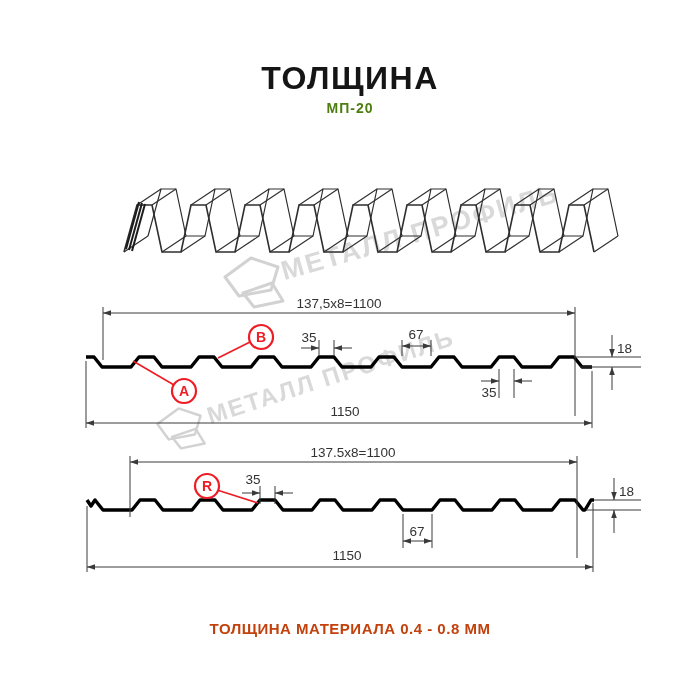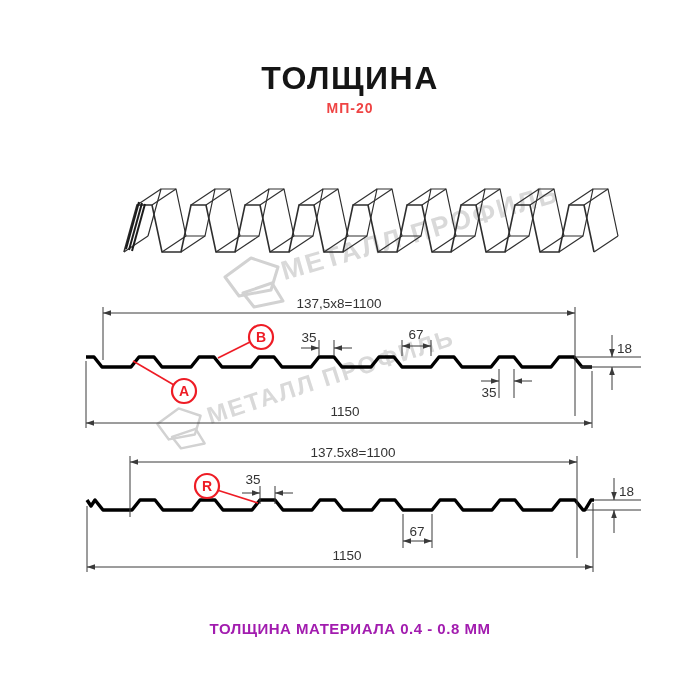--- a/index.html
+++ b/index.html
@@ -1,23 +1,23 @@
 <!DOCTYPE html>
 <html><head>
 <meta charset="utf-8">
 <style>
   html,body{margin:0;padding:0;background:#fff;}
   .page{position:relative;width:700px;height:700px;background:#fff;overflow:hidden;
         font-family:"Liberation Sans","DejaVu Sans",sans-serif;}
   .title{position:absolute;top:60px;left:0;width:700px;text-align:center;
          font-size:32px;font-weight:800;letter-spacing:1.5px;color:#151515;}
   .subtitle{position:absolute;top:100px;left:0;width:700px;text-align:center;
-            font-size:14px;font-weight:700;letter-spacing:1px;color:#ef4444;}
+            font-size:14px;font-weight:700;letter-spacing:1px;color:#4d7c0f;}
   .footer-note{position:absolute;top:620px;left:0;width:700px;text-align:center;
-               font-size:15px;font-weight:700;letter-spacing:.5px;color:#a21caf;}
+               font-size:15px;font-weight:700;letter-spacing:.5px;color:#c2410c;}
   .wm-text{position:absolute;white-space:nowrap;font-weight:800;color:#d9d9d9;
            letter-spacing:2px;transform-origin:0 100%;}
   .wm1{left:286px;top:256px;font-size:27px;line-height:30px;transform:rotate(-16deg);}
   .wm2{left:212px;top:402px;font-size:24px;line-height:28px;transform:rotate(-18deg);}
   .wm-logo{position:absolute;}
   .wm-logo1{left:221px;top:255px;}
   .wm-logo2{left:152px;top:406px;}
   svg text{font-family:"Liberation Sans","DejaVu Sans",sans-serif;}
   .dimtxt{font-size:13.5px;fill:#333;}
   .marker{font-size:14px;font-weight:bold;}

